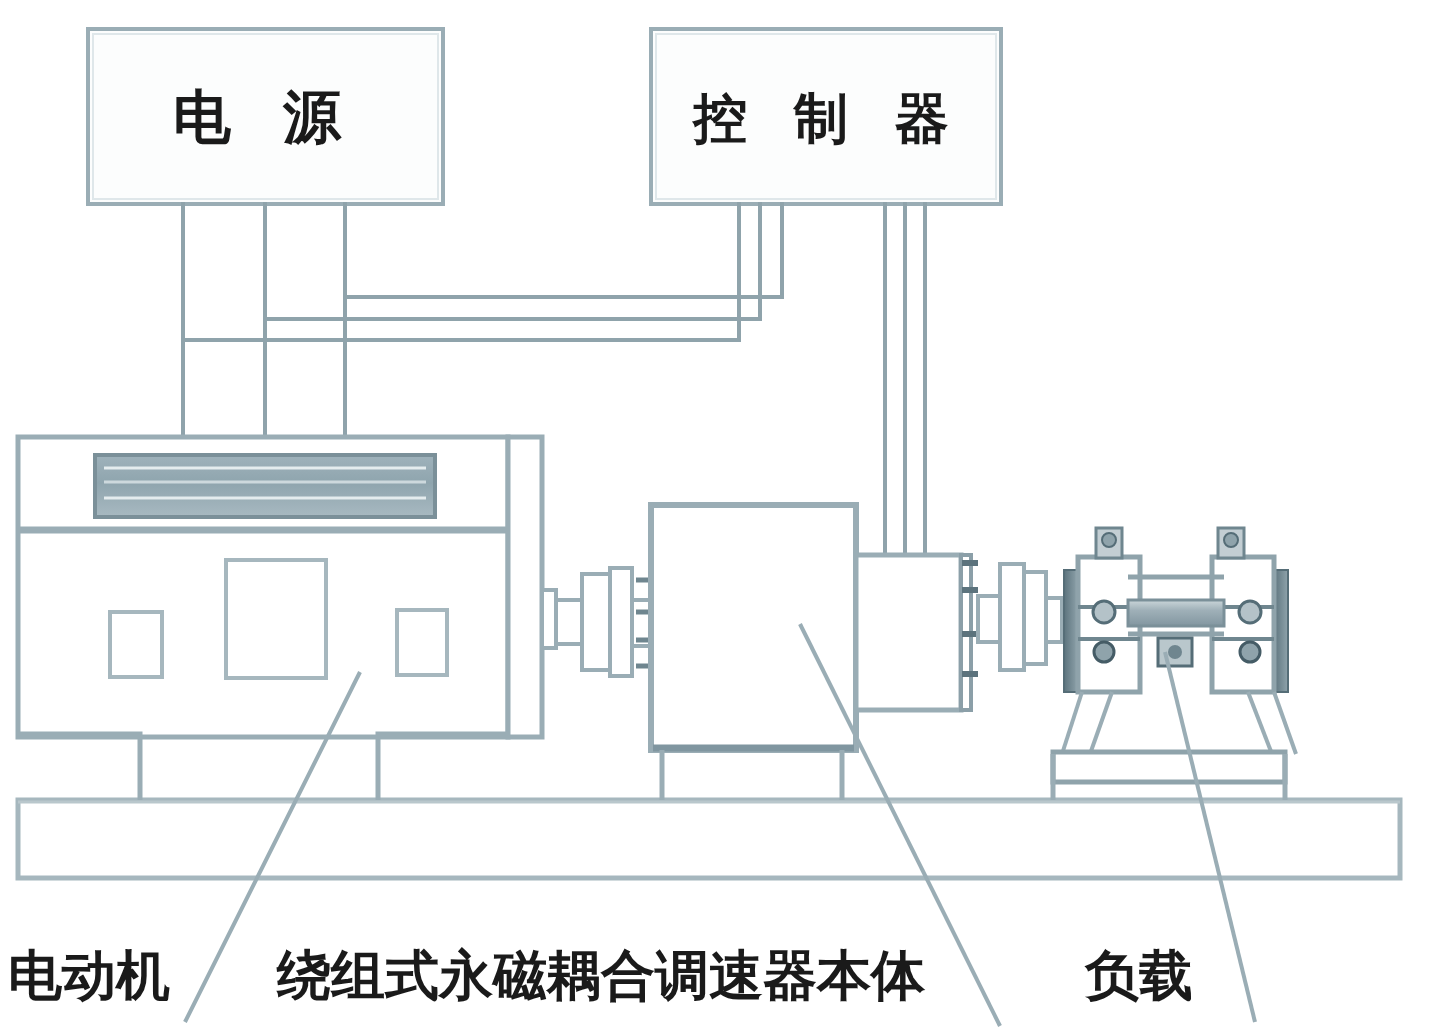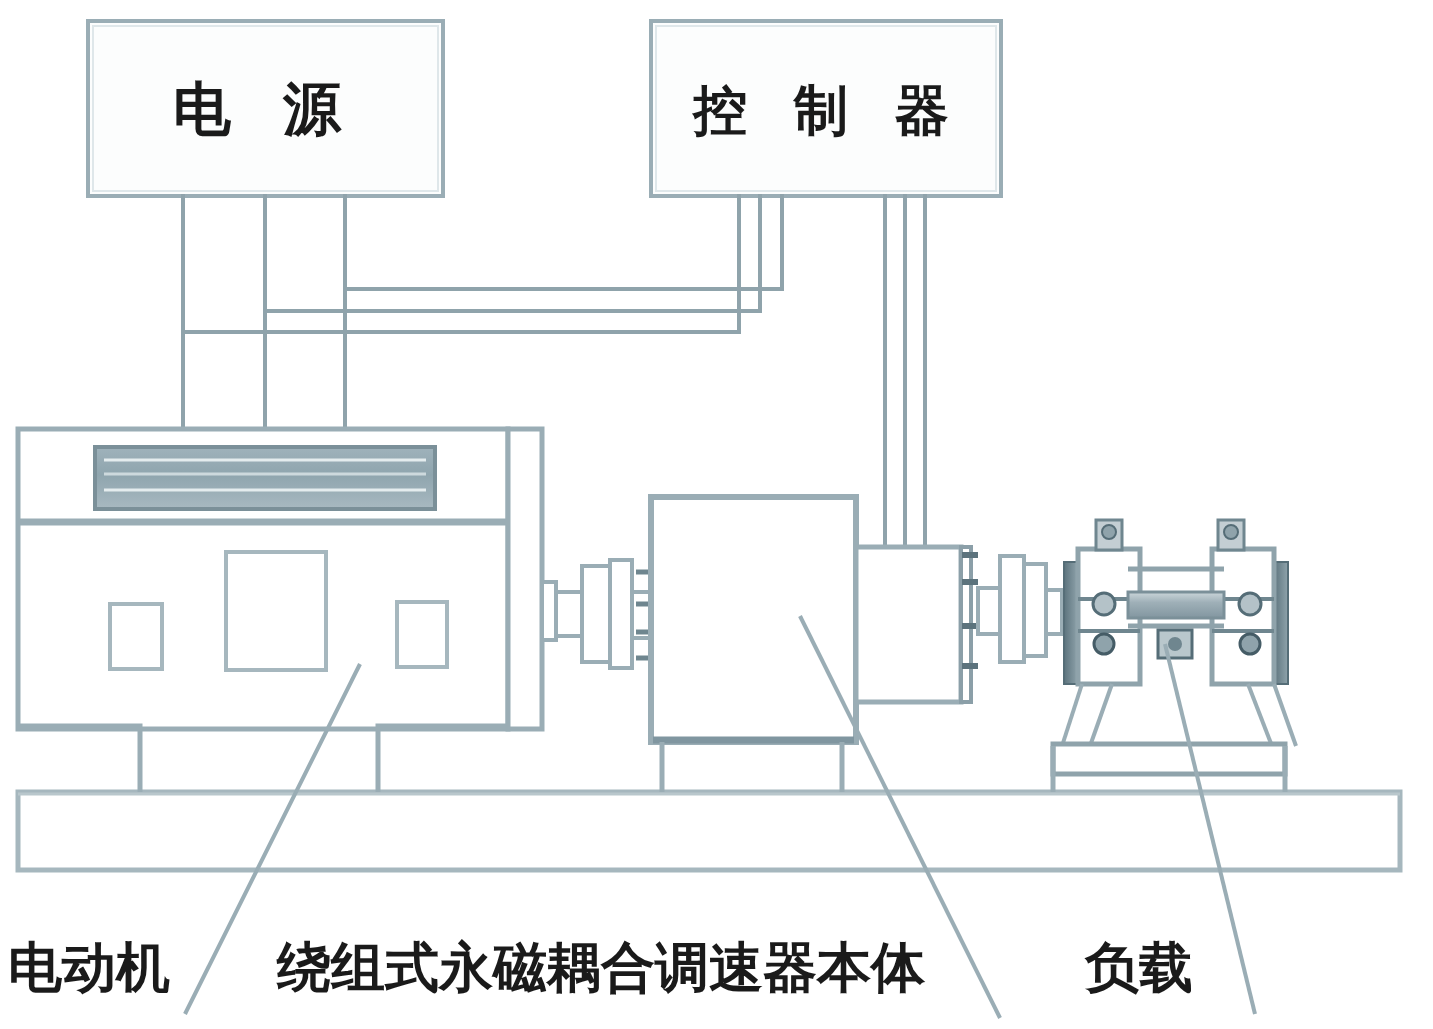--- a/index.html
+++ b/index.html
@@ -9,21 +9,21 @@
   }
   body {
     width: 1433px;
     height: 1029px;
     font-family: "Liberation Sans", sans-serif;
     position: relative;
     overflow: hidden;
   }
   #diagram-root {
     position: absolute;
-    left: 0; top: 4px;
+    left: 0; top: 12px;
     width: 1433px;
     height: 894px;
   }
   svg.diagram {
     display: block;
     width: 1433px;
     height: 1029px;
   }
   .cjk-label {
     font-family: "DejaVu Sans", "Liberation Sans", sans-serif;

